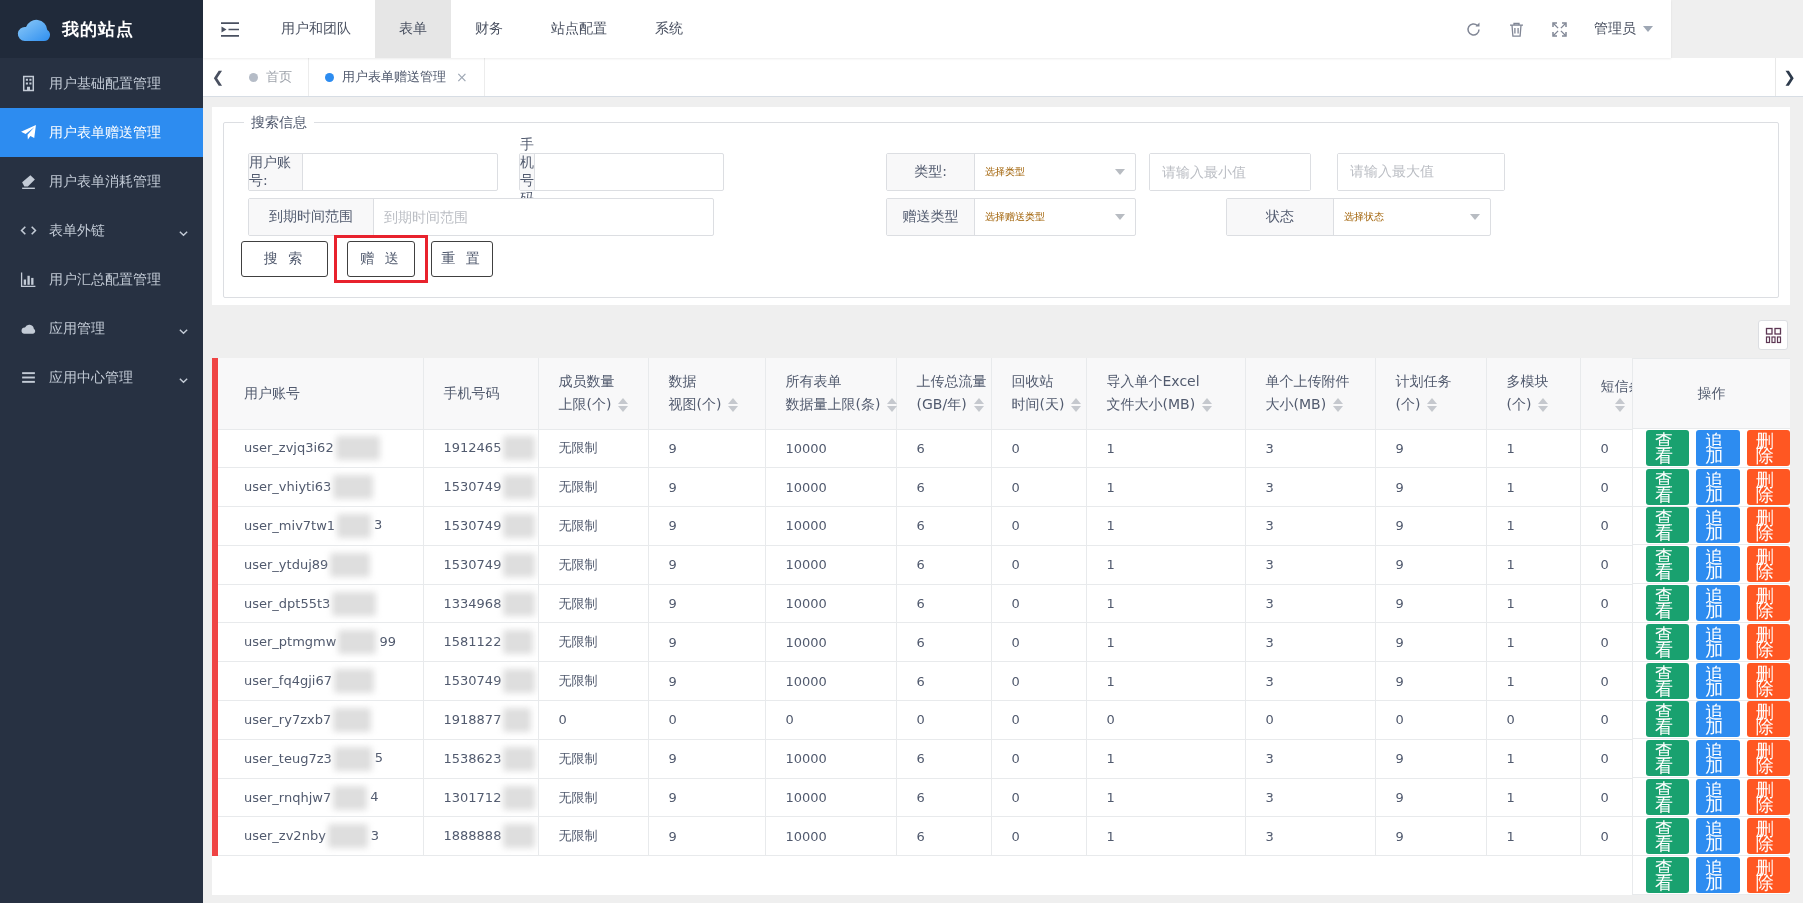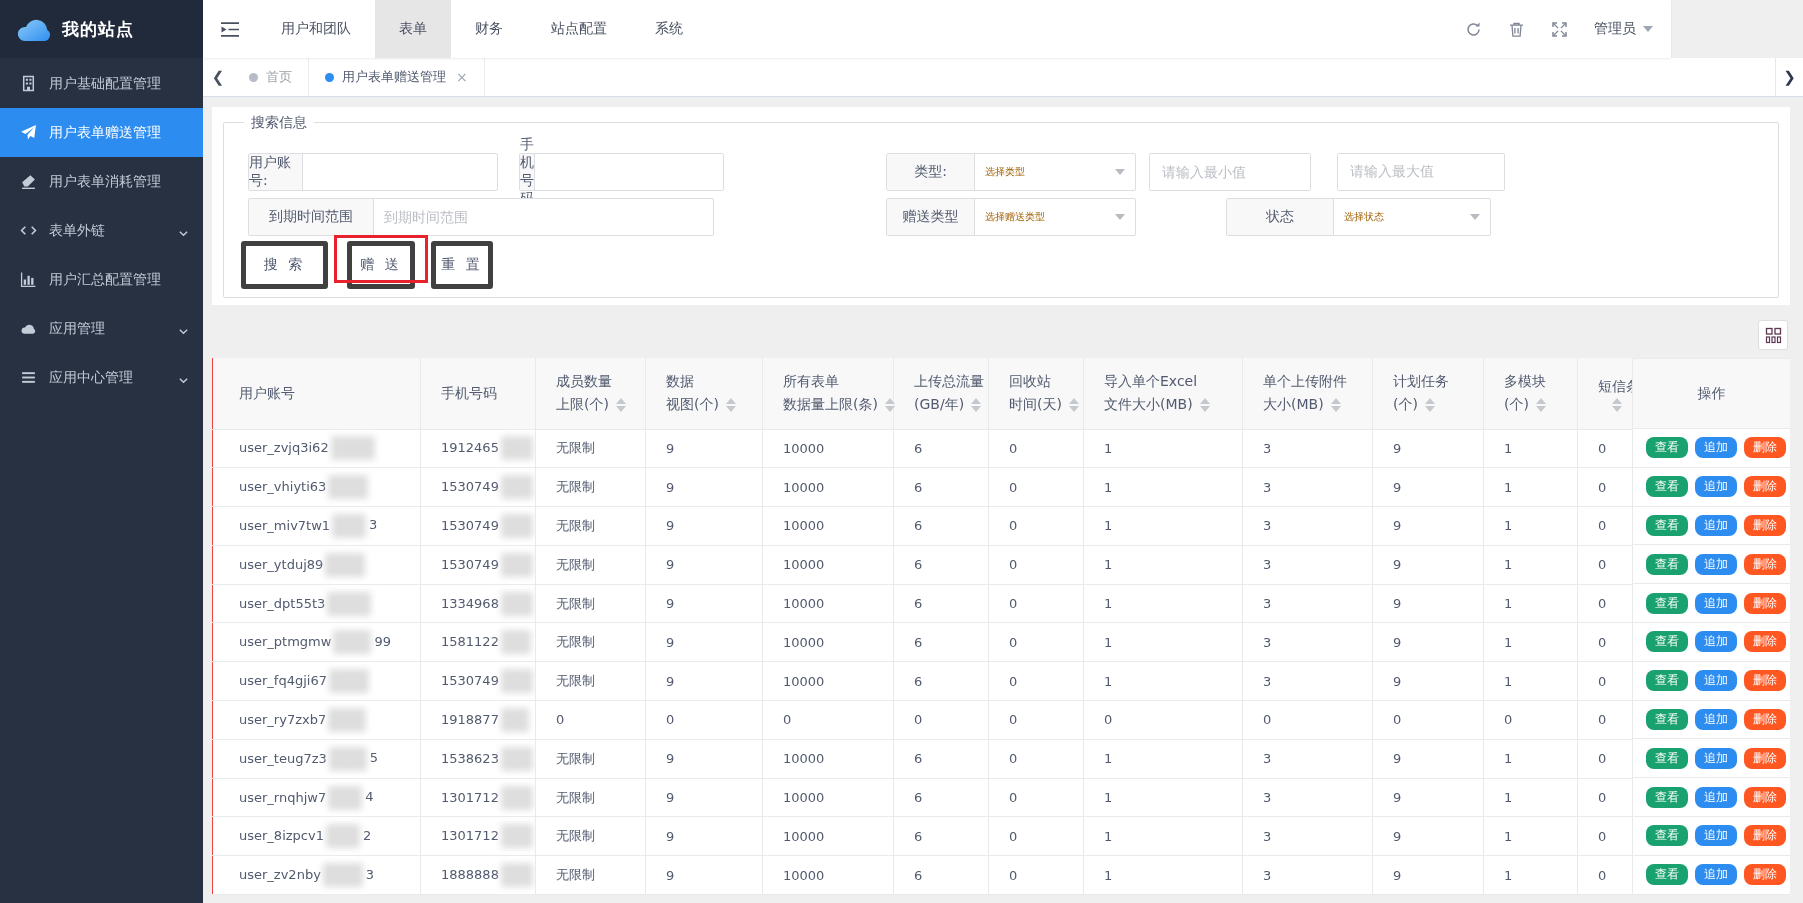--- a/index.html
+++ b/index.html
@@ -47,48 +47,48 @@
   .search-legend { position:absolute; left:20px; top:-9px; background:#fff; padding:0 7px; font-size:14px; color:#515a6e; }
   .fgroup { position:absolute; height:38px; display:flex; border:1px solid #dcdee2; border-radius:2px; background:#fff; }
   .fgroup .flabel { background:#f8f8f9; border-right:1px solid #dcdee2; display:flex; align-items:center; justify-content:center; font-size:14px; color:#515a6e; }
   .fgroup input { border:none; outline:none; flex:1; padding:0 10px; font-size:14px; color:#515a6e; font-family:inherit; background:transparent; }
   .fgroup input::placeholder { color:#bbbec4; }
   .fselect { flex:1; position:relative; display:flex; align-items:center; padding:0 10px; font-size:10px; color:#a16207; cursor:pointer; }
   .fselect .sel-caret { position:absolute; right:10px; width:0; height:0; border-left:5px solid transparent; border-right:5px solid transparent; border-top:6px solid #b8bcc2; }
   .plain-input { position:absolute; height:38px; border:1px solid #dcdee2; border-radius:2px; background:#fff; display:flex; }
   .plain-input input { border:none; outline:none; width:100%; padding:0 12px; font-size:14px; color:#515a6e; font-family:inherit; }
   .plain-input input::placeholder { color:#bbbec4; }
-  .sbtn { position:absolute; height:48px; border:5px solid #404040; border-radius:3px; background:#fff; font-size:14px; color:#515a6e; cursor:pointer; font-family:inherit; letter-spacing:3px; }
+  .sbtn { position:absolute; height:36px; border:1px solid #404040; border-radius:3px; background:#fff; font-size:14px; color:#515a6e; cursor:pointer; font-family:inherit; letter-spacing:3px; }
   .annotation-box { position:absolute; border:3px solid #e8222d; z-index:8; pointer-events:none; }
 
   
   .settings-btn { position:absolute; left:1758px; top:320px; width:30px; height:30px; background:#fff; border:1px solid #dcdee2; border-radius:3px; display:flex; align-items:center; justify-content:center; cursor:pointer; color:#5d3754; z-index:6; }
   .settings-btn svg { width:17px; height:17px; }
 
   
   .table-zone { position:absolute; left:212px; top:358px; width:1578px; height:537px; background:#fff; overflow:hidden; z-index:5; }
   table.grid { border-collapse:collapse; table-layout:fixed; width:1508px; background:#fff; }
   .grid thead th { height:71px; background:#f8f8f9; border:1px solid #e8eaec; border-top:none; border-left:none; font-weight:normal; font-size:14px; color:#515a6e; text-align:left; padding-left:20px; vertical-align:middle; }
   .grid thead th:first-child { padding-left:26px; }
   .grid thead th .hline { line-height:23px; white-space:nowrap; display:flex; align-items:center; }
   .grid tbody td { height:38.8px; border:1px solid #e8eaec; border-top:none; border-left:none; font-size:13px; color:#515a6e; padding-left:20px; white-space:nowrap; overflow:hidden; background:#fff; }
   .grid tbody td:first-child { padding-left:26px; }
-  .grid { border-left:1px solid #ef4444; }
+  .grid { border-left:6px solid #ef4444; }
   .sorter { display:inline-flex; flex-direction:column; margin-left:7px; gap:2px; cursor:pointer; }
   .sorter i { display:block; width:0; height:0; border-left:5px solid transparent; border-right:5px solid transparent; }
   .sorter .up { border-bottom:6px solid #c5c8ce; }
   .sorter .dn { border-top:6px solid #c5c8ce; }
   .mask { display:inline-block; height:24px; background:#dedede; filter:blur(3px); border-radius:2px; vertical-align:middle; margin-left:2px; }
   .sfx { margin-left:3px; }
 
   
   .action-overlay { position:absolute; right:0; top:0; width:158px; height:537px; z-index:7; }
   .ao-header { height:71px; background:#f8f8f9; border:1px solid #e8eaec; border-right:none; display:flex; align-items:center; justify-content:center; font-size:14px; color:#515a6e; }
   .ao-row { height:38.8px; background:#fff; border-left:1px solid #e8eaec; border-bottom:1px solid #e8eaec; display:flex; align-items:center; padding-left:13px; gap:7px; }
-  .abtn { display:inline-block; padding:3px 9px; border-radius:8px; color:#fff; font-size:12px; cursor:pointer; line-height:15px; }
+  .abtn { display:inline-block; padding:3px 9px; border-radius:3px; color:#fff; font-size:18px; cursor:pointer; line-height:15px; }
   .abtn.view { background:#19a16f; }
   .abtn.append { background:#2d8cf0; }
   .abtn.del { background:#ff5722; }
 </style>
 </head>
 <body>
 
 <div class="app">
 
   <div class="sidebar">
@@ -557,34 +557,20 @@
     <td class="c-val">10000</td>
     <td class="c-val">6</td>
     <td class="c-val">0</td>
     <td class="c-val">1</td>
     <td class="c-val">3</td>
     <td class="c-val">9</td>
     <td class="c-val">1</td>
     <td class="c-val">0</td>
   </tr>
           <tr>
-    <td><span class="acct">user_8izpcv1</span><span class="mask m1" style="width: 34px;"></span><span class="sfx">2</span></td>
-    <td><span class="ph">1301712</span><span class="mask m2" style="width: 32px;"></span></td>
-    <td class="c-val">无限制</td>
-    <td class="c-val">9</td>
-    <td class="c-val">10000</td>
-    <td class="c-val">6</td>
-    <td class="c-val">0</td>
-    <td class="c-val">1</td>
-    <td class="c-val">3</td>
-    <td class="c-val">9</td>
-    <td class="c-val">1</td>
-    <td class="c-val">0</td>
-  </tr>
-          <tr>
     <td><span class="acct">user_zv2nby</span><span class="mask m1" style="width: 40px;"></span><span class="sfx">3</span></td>
     <td><span class="ph">1888888</span><span class="mask m2" style="width: 32px;"></span></td>
     <td class="c-val">无限制</td>
     <td class="c-val">9</td>
     <td class="c-val">10000</td>
     <td class="c-val">6</td>
     <td class="c-val">0</td>
     <td class="c-val">1</td>
     <td class="c-val">3</td>
     <td class="c-val">9</td>

